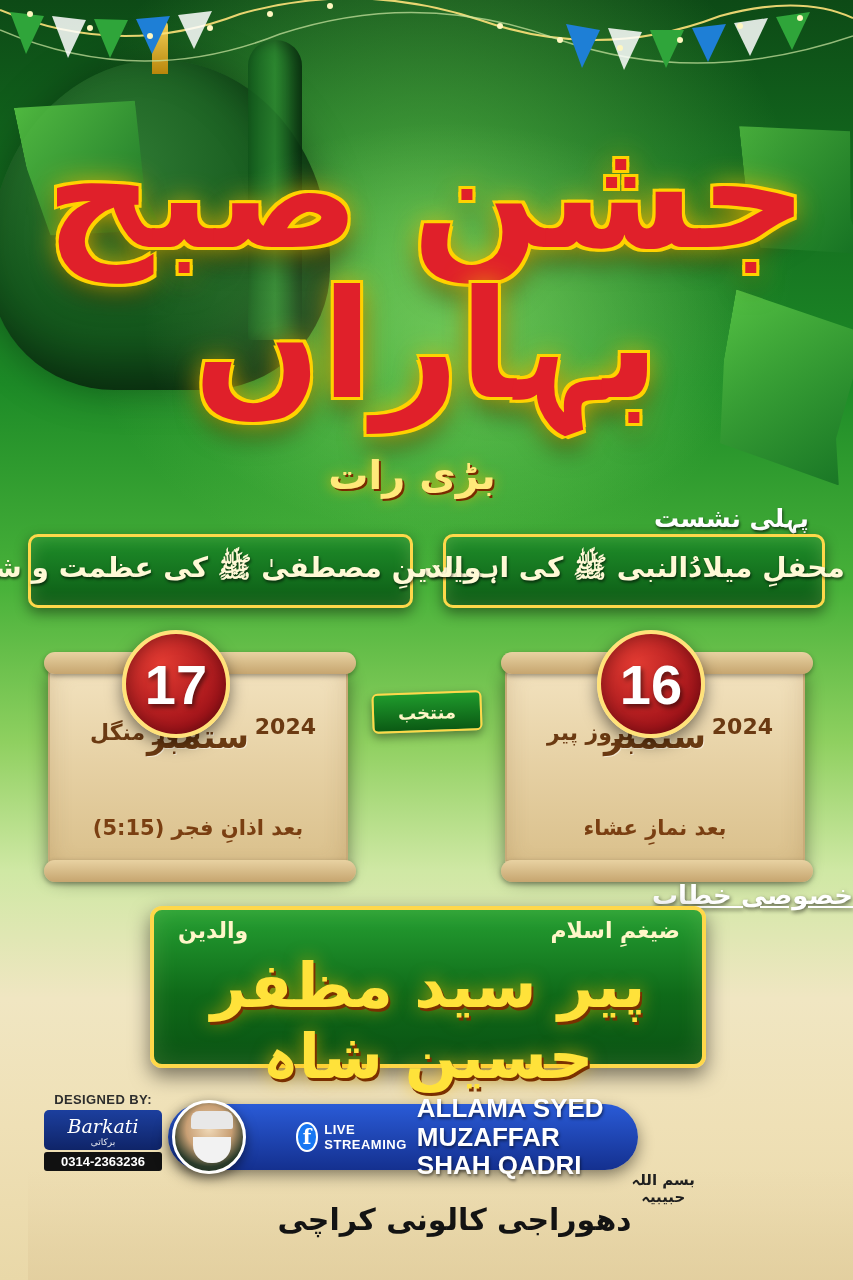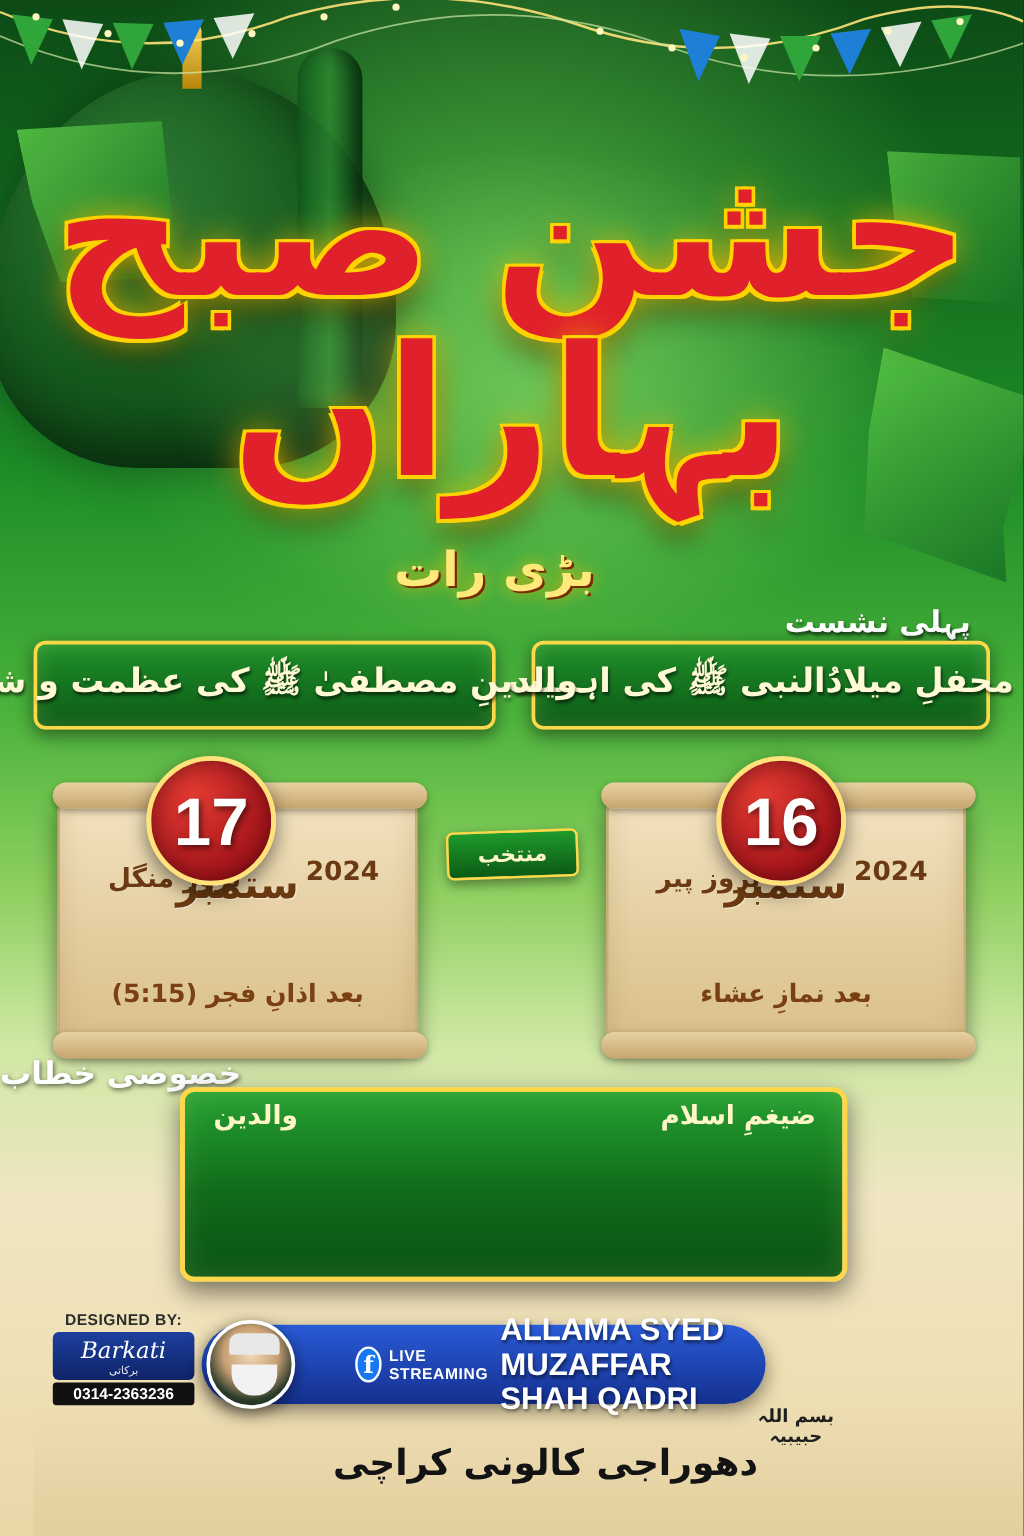--- a/index.html
+++ b/index.html
@@ -197,24 +197,25 @@
     position: absolute; top: 112px; left: 50%; transform: translateX(-50%);
     width: 150px; text-align: center; direction: rtl;
     font-family: "DejaVu Sans", sans-serif;
     font-size: 26px; font-weight: bold; color: #fff;
     line-height: 1.35;
     text-shadow: 1px 2px 4px rgba(0,0,0,.6);
   }
 
   
   .khitab {
-    position: absolute; left: 0; top: 880px; width: 853px; text-align: left;
+    position: absolute; left: 0; top: 880px; width: 853px; text-align: right;
     direction: rtl; font-family: "DejaVu Sans", sans-serif;
     font-size: 26px; font-weight: bold; color: #ffffff;
     text-shadow: 1px 2px 4px rgba(0,0,0,.6);
+    text-decoration: underline;
   }
   .speaker-box {
     position: absolute; left: 150px; top: 906px; width: 556px; height: 162px;
     background: linear-gradient(180deg, #25a032 0%, #0f6a19 55%, #0a5213 100%);
     border: 4px solid #ffd84a; border-radius: 12px;
     box-shadow: 0 8px 20px rgba(0,0,0,.5), inset 0 0 26px rgba(255,255,170,.14);
   }
   .speaker-box .zia {
     position: absolute; right: 22px; top: 8px;
     direction: rtl; font-family: "DejaVu Sans", sans-serif;
@@ -404,20 +405,21 @@
     <div class="datebadge d17">17</div>
 
     <div class="ribbon">منتخب</div>
   </div>
 
   <div class="khitab">خصوصی خطاب</div>
 
   <div class="speaker-box">
     <div class="zia">ضیغمِ اسلام</div>
     <div class="qadri">والدین</div>
+    <div class="name">پیر سید مظفر حسین شاہ</div>
   </div>
 
   <div class="designer">
     <div class="lbl">DESIGNED BY:</div>
     <div class="card">
       <div class="brand">Barkati</div>
       <div class="sub">برکاتی</div>
     </div>
     <div class="phone">0314-2363236</div>
   </div>

